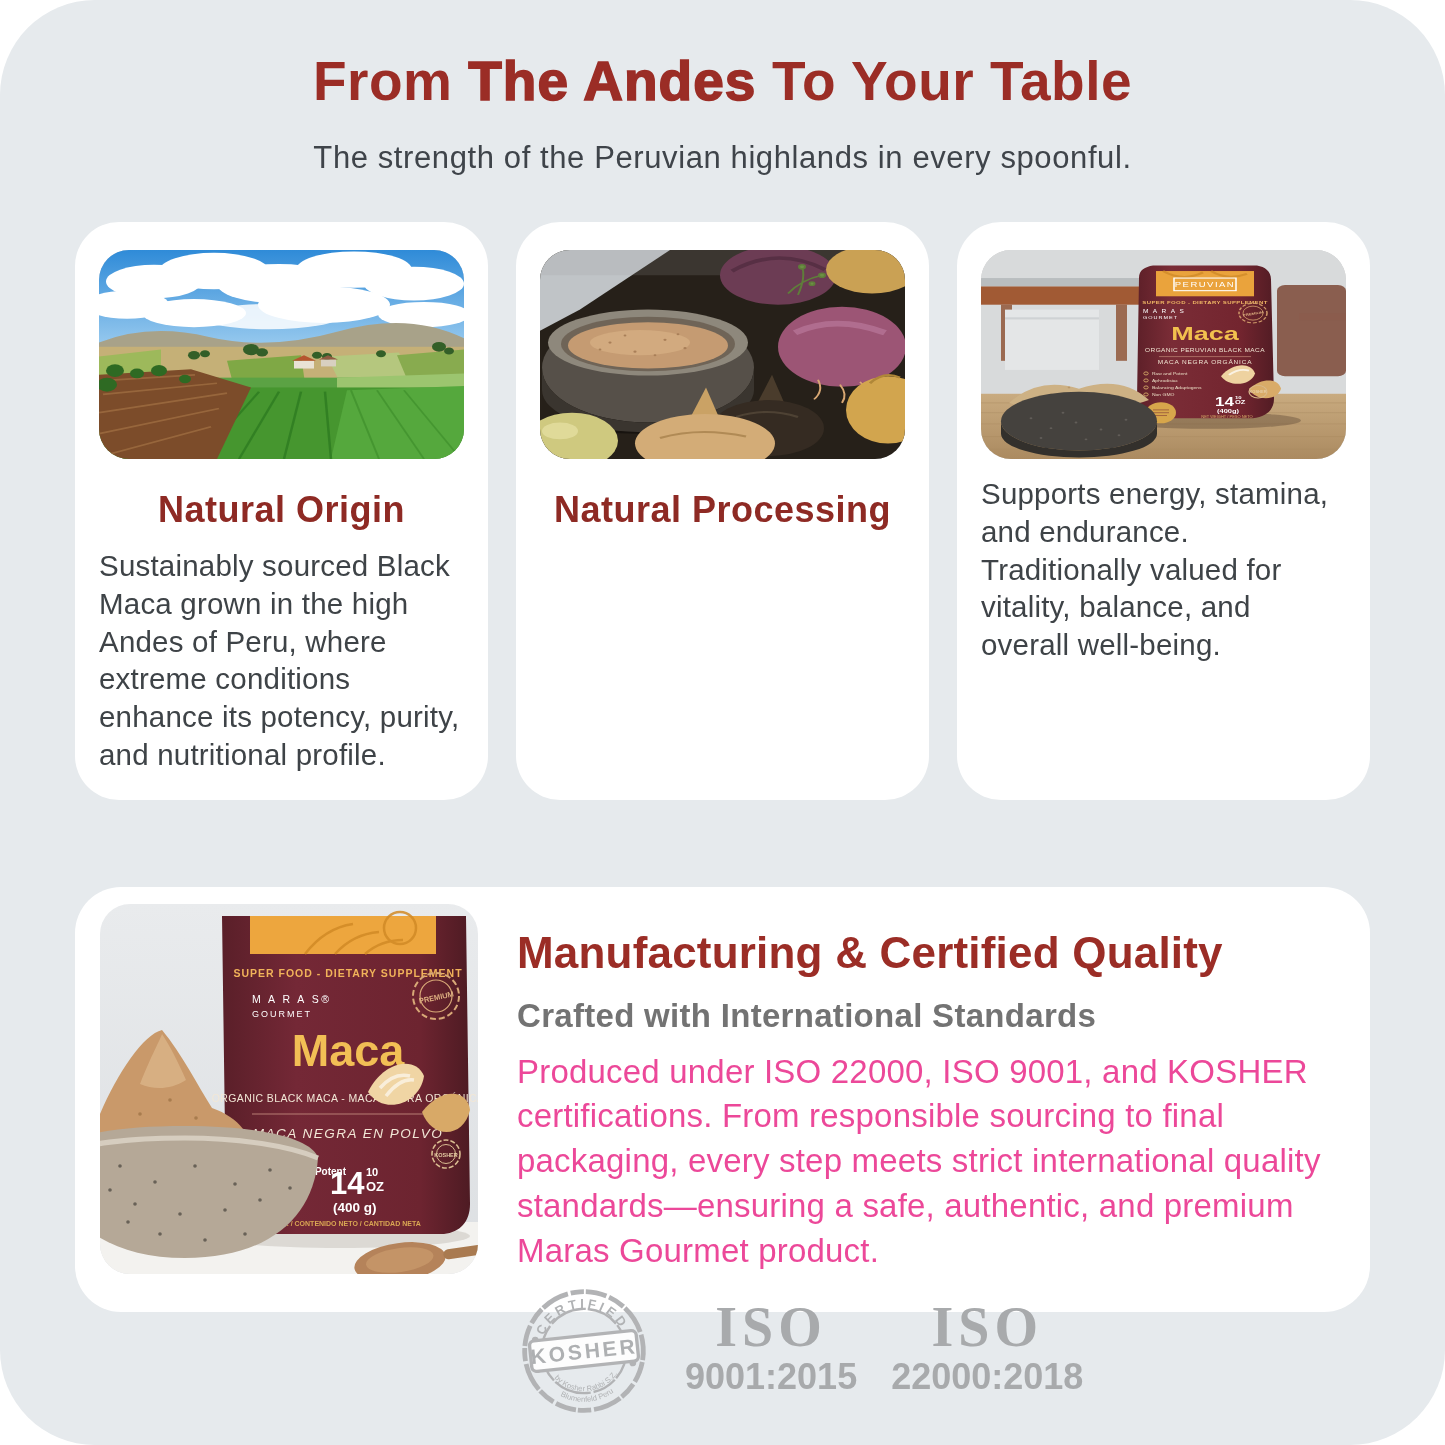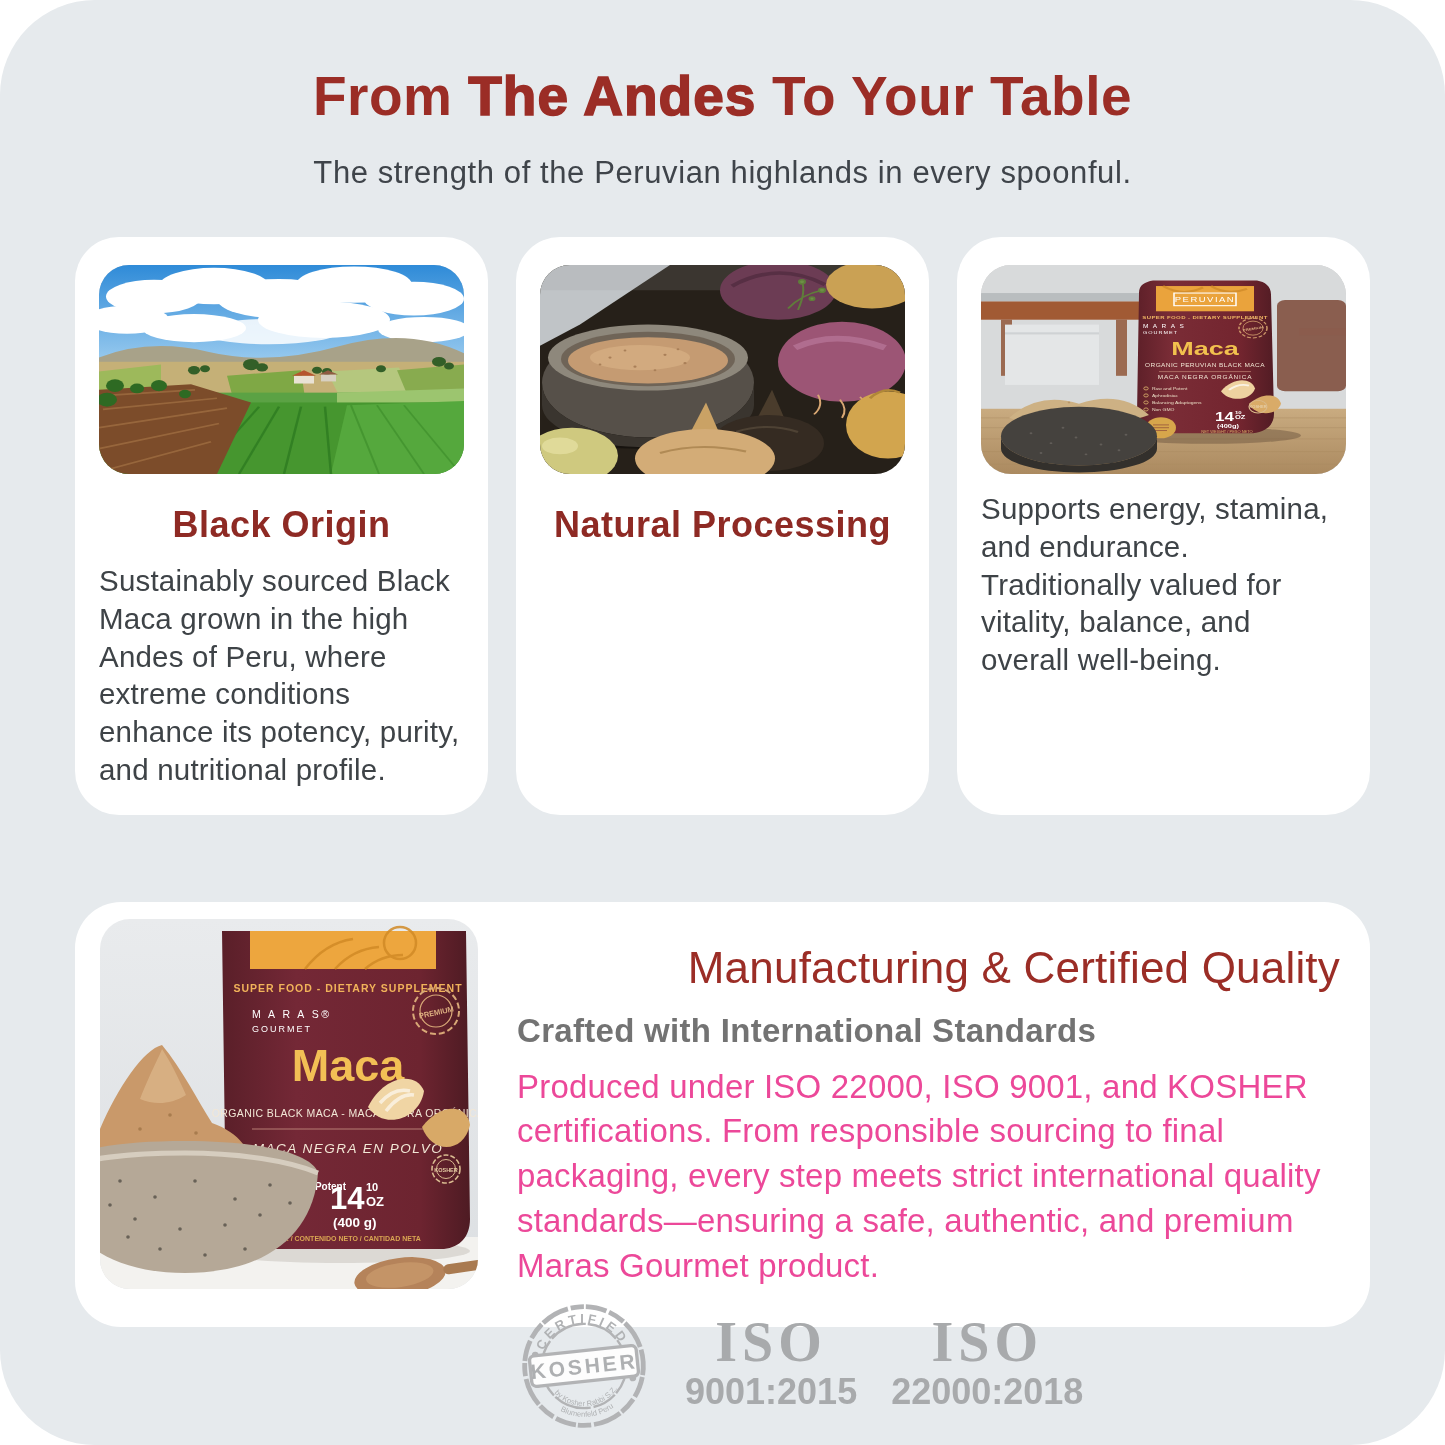--- a/index.html
+++ b/index.html
@@ -2,39 +2,39 @@
 <html><head>
 <meta charset="utf-8">
 <style>
   * { margin:0; padding:0; box-sizing:border-box; }
   html,body { background:#ffffff; }
   body { font-family:"Liberation Sans", sans-serif; width:1445px; height:1445px; position:relative; }
   .page { width:1445px; height:1445px; background:#ffffff; position:relative; }
   .panel { position:absolute; inset:0; background:#e6eaed; border-radius:95px; overflow:hidden; }
 
   
-  .hdr { text-align:center; margin-top:64px; }
+  .hdr { text-align:center; margin-top:49px; }
   .title { font-size:55px; font-weight:700; color:#9b2d26; letter-spacing:0.5px; }
   .title .heavy { -webkit-text-stroke:1.6px #9b2d26; letter-spacing:1px; }
   .subtitle { margin-top:27px; font-size:31px; color:#3f444a; letter-spacing:0.6px; }
 
   
   .cards-row { display:flex; gap:28px; margin:46px 75px 0 75px; }
   .card { flex:1; background:#ffffff; border-radius:44px; padding:28px 24px 26px 24px; min-height:573px; }
   .card-image { border-radius:30px; overflow:hidden; height:209px; background:#ccc; }
   .card-image svg { display:block; width:100%; height:100%; }
   .card h2 { margin-top:30px; text-align:center; font-size:36px; font-weight:700; color:#8e2a24; letter-spacing:0.5px; }
   .card p { margin:16px auto 0 auto; text-align:left; font-size:29.5px; line-height:1.28; color:#3e4347; letter-spacing:0.2px; }
 
   
   .quality { margin:87px 75px 0 75px; background:#ffffff; border-radius:46px; height:425px; display:flex; padding:17px 30px 0 25px; }
   .q-photo { width:378px; height:370px; border-radius:30px; overflow:hidden; flex:none; }
   .q-photo svg { display:block; width:100%; height:100%; }
   .q-text { padding:24px 0 0 39px; flex:1; min-width:0; }
-  .q-text h2 { font-size:44px; font-weight:400; color:#9b2d26; letter-spacing:0.2px;text-align:right; }
+  .q-text h2 { font-size:44px; font-weight:700; color:#9b2d26; letter-spacing:0.2px; }
   .q-text h3 { font-size:33px; font-weight:700; color:#737373; margin-top:19px; letter-spacing:0.3px; }
   .q-text p { font-size:33px; color:#ec4899; line-height:1.36; margin-top:15px; max-width:845px; letter-spacing:0.2px; }
 
   .certs { display:flex; align-items:center; gap:34px; margin-top:10px; }
   .kosher-stamp { width:134px; height:134px; flex:none; }
   .iso { text-align:center; color:#a8aaac; }
   .iso-word { font-family:"Liberation Serif", serif; font-weight:700; font-size:56px; line-height:0.85; letter-spacing:5px; }
   .iso-code { font-weight:700; font-size:36px; letter-spacing:0px; margin-top:4px; }
 
   svg text { font-family:"Liberation Sans", sans-serif; }
@@ -126,21 +126,21 @@
             </g>
             <g fill="#2e6a23">
               <circle cx="16" cy="172" r="9"></circle>
                 <circle cx="38" cy="176" r="7"></circle>
                 <circle cx="60" cy="172" r="8"></circle>
               <circle cx="8" cy="192" r="10"></circle>
                 <circle cx="86" cy="184" r="6"></circle>
             </g>
           </svg>
         </div>
-        <h2>Black Origin</h2>
+        <h2>Natural Origin</h2>
         <p>Sustainably sourced Black Maca grown in the high Andes of Peru, where extreme conditions enhance its potency, purity, and nutritional profile.</p>
       </section>
 
       <section class="card">
         <div class="card-image">
           <svg viewBox="0 0 365 298" preserveAspectRatio="none">
             <rect width="365" height="298" fill="#262019"></rect>
             <polygon points="0,0 130,0 40,85 0,115" fill="#cdd3d6" opacity="0.92"></polygon>
             <rect width="365" height="36" fill="#9a9a9a" opacity="0.18"></rect>
             <g>

